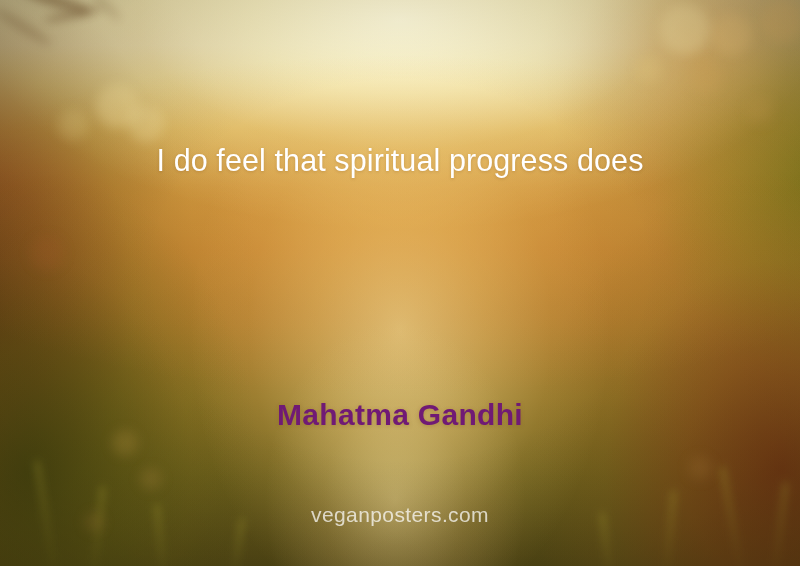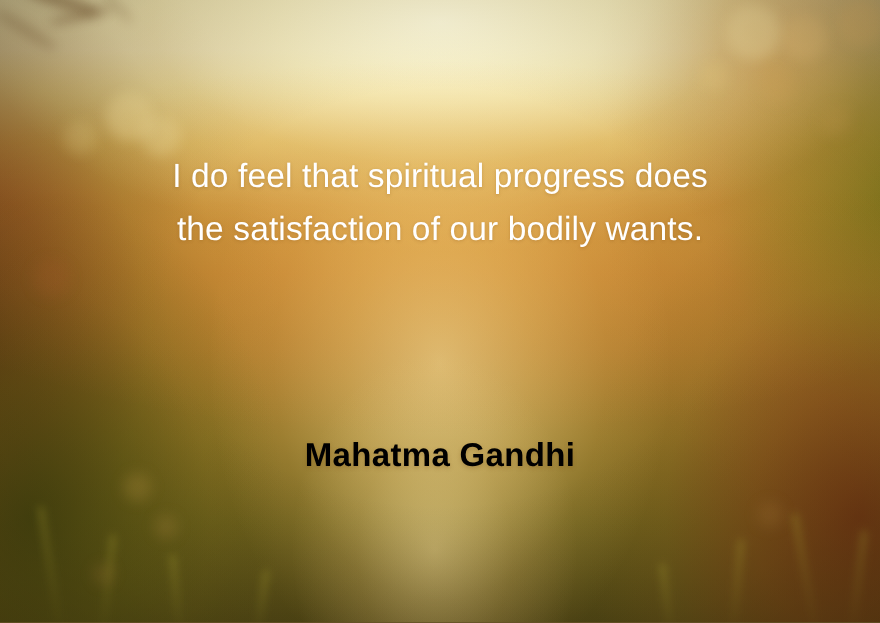--- a/index.html
+++ b/index.html
@@ -180,21 +180,21 @@
     white-space: nowrap;
     text-shadow: 0 1px 3px rgba(120,70,20,0.25);
   }
 
   .author {
     position: absolute;
     top: 398px;
     left: 0;
     right: 0;
     text-align: center;
-    color: #000000;
+    color: #701a75;
     font-size: 30px;
     font-weight: bold;
     letter-spacing: 0.3px;
     text-shadow: 0 1px 4px rgba(120,76,20,0.30);
   }
 
   .watermark {
     position: absolute;
     top: 503px;
     left: 0;
@@ -256,20 +256,20 @@
     <div class="blade" style="left:730px; height:112px; transform:rotate(-10deg);"></div>
     <div class="blade" style="left:778px; height:96px;  transform:rotate(7deg);"></div>
   </div>
 
   <div class="bg-layer vignette"></div>
 
   <div class="content">
 
     <div class="quote-block">
       <div class="quote-line">I do feel that spiritual progress does</div>
-      <div class="quote-line">the satisfaction of our bodily wants.</div>
     </div>
 
     <div class="author">Mahatma Gandhi</div>
 
+    <div class="watermark">veganposters.com</div>
 
   </div>
 </div>
 
 </body></html>

